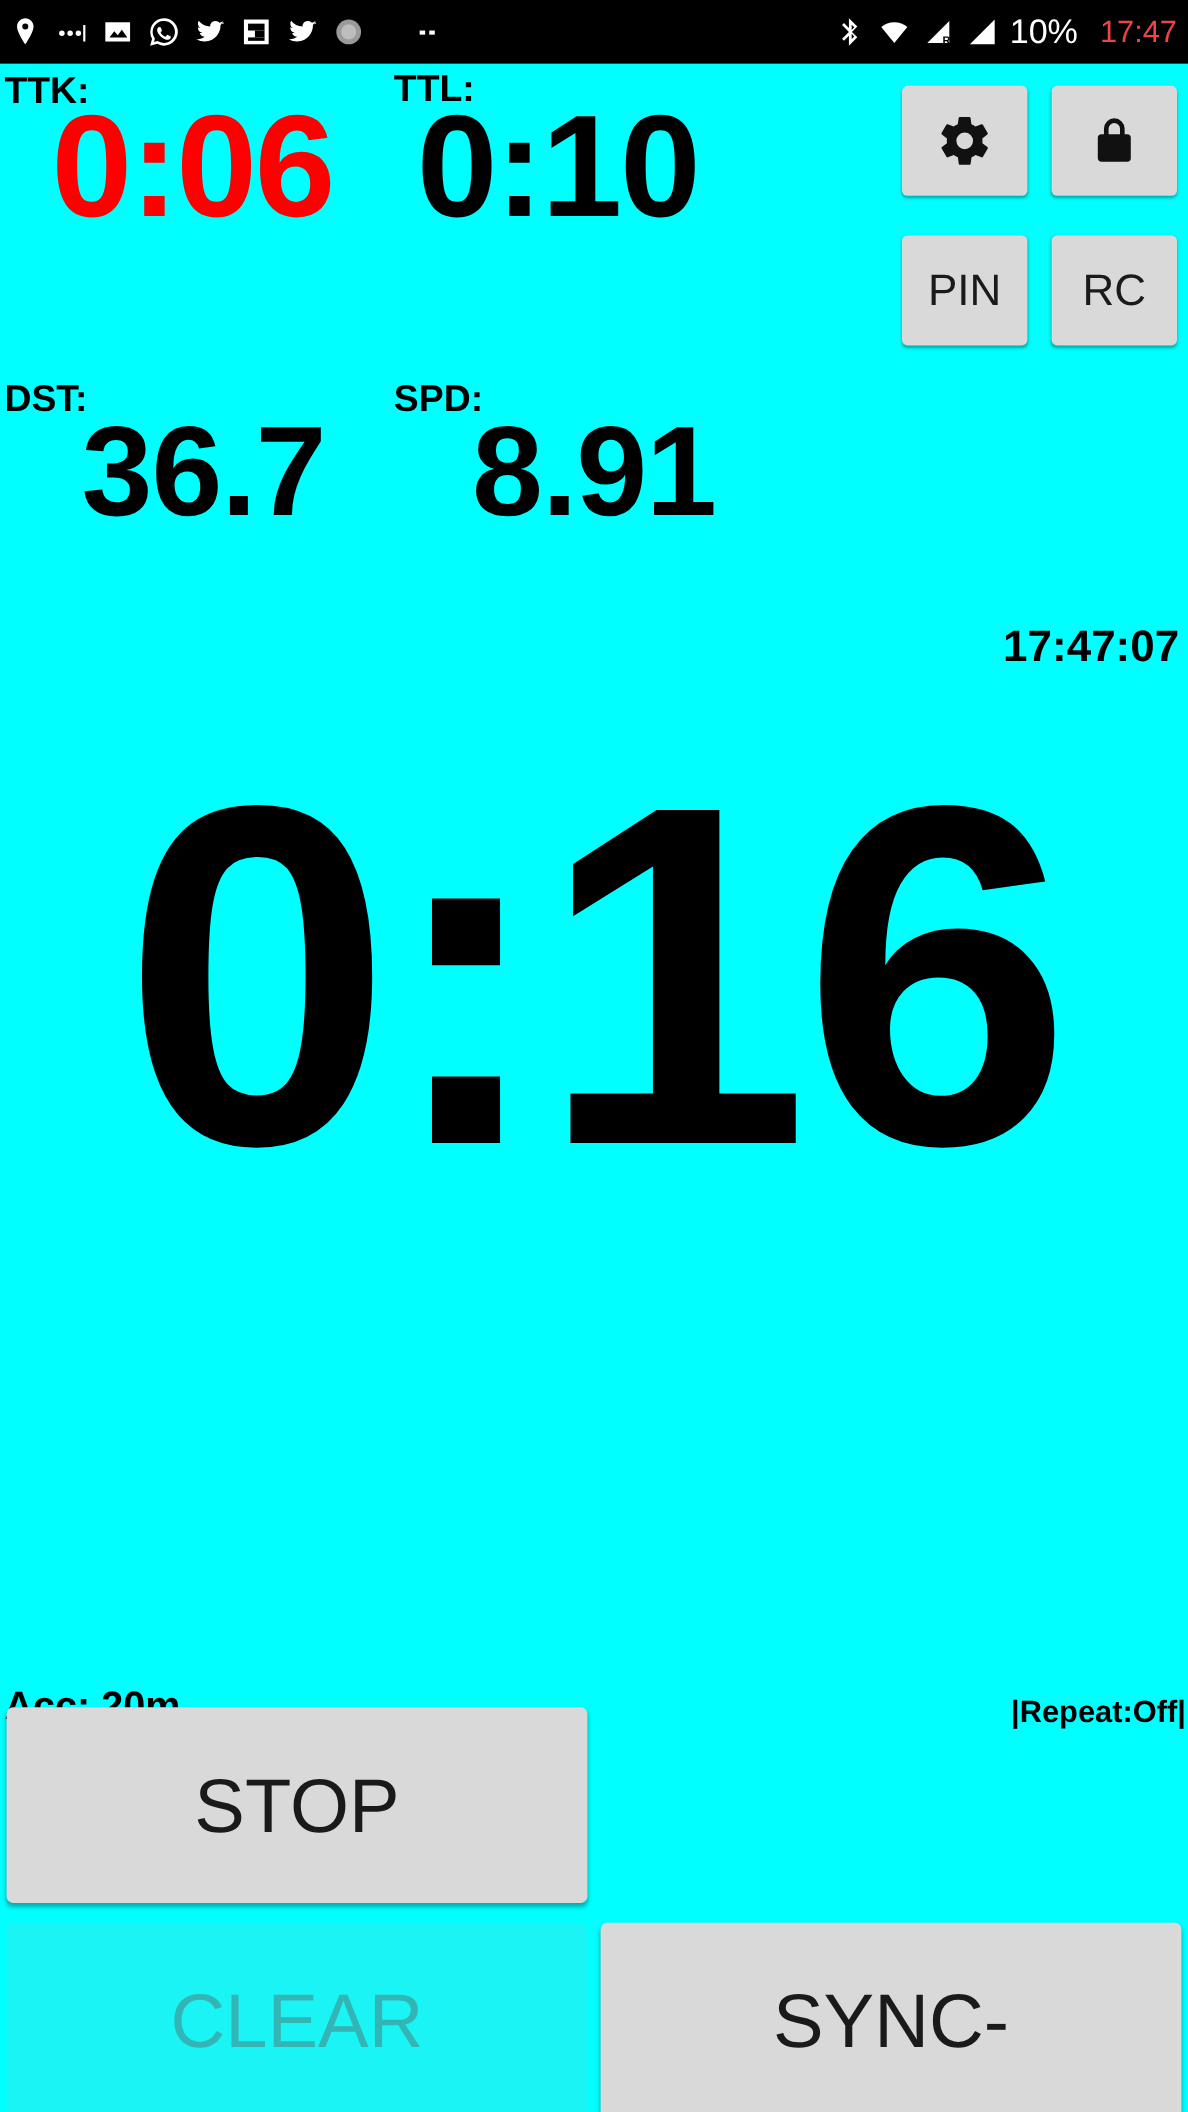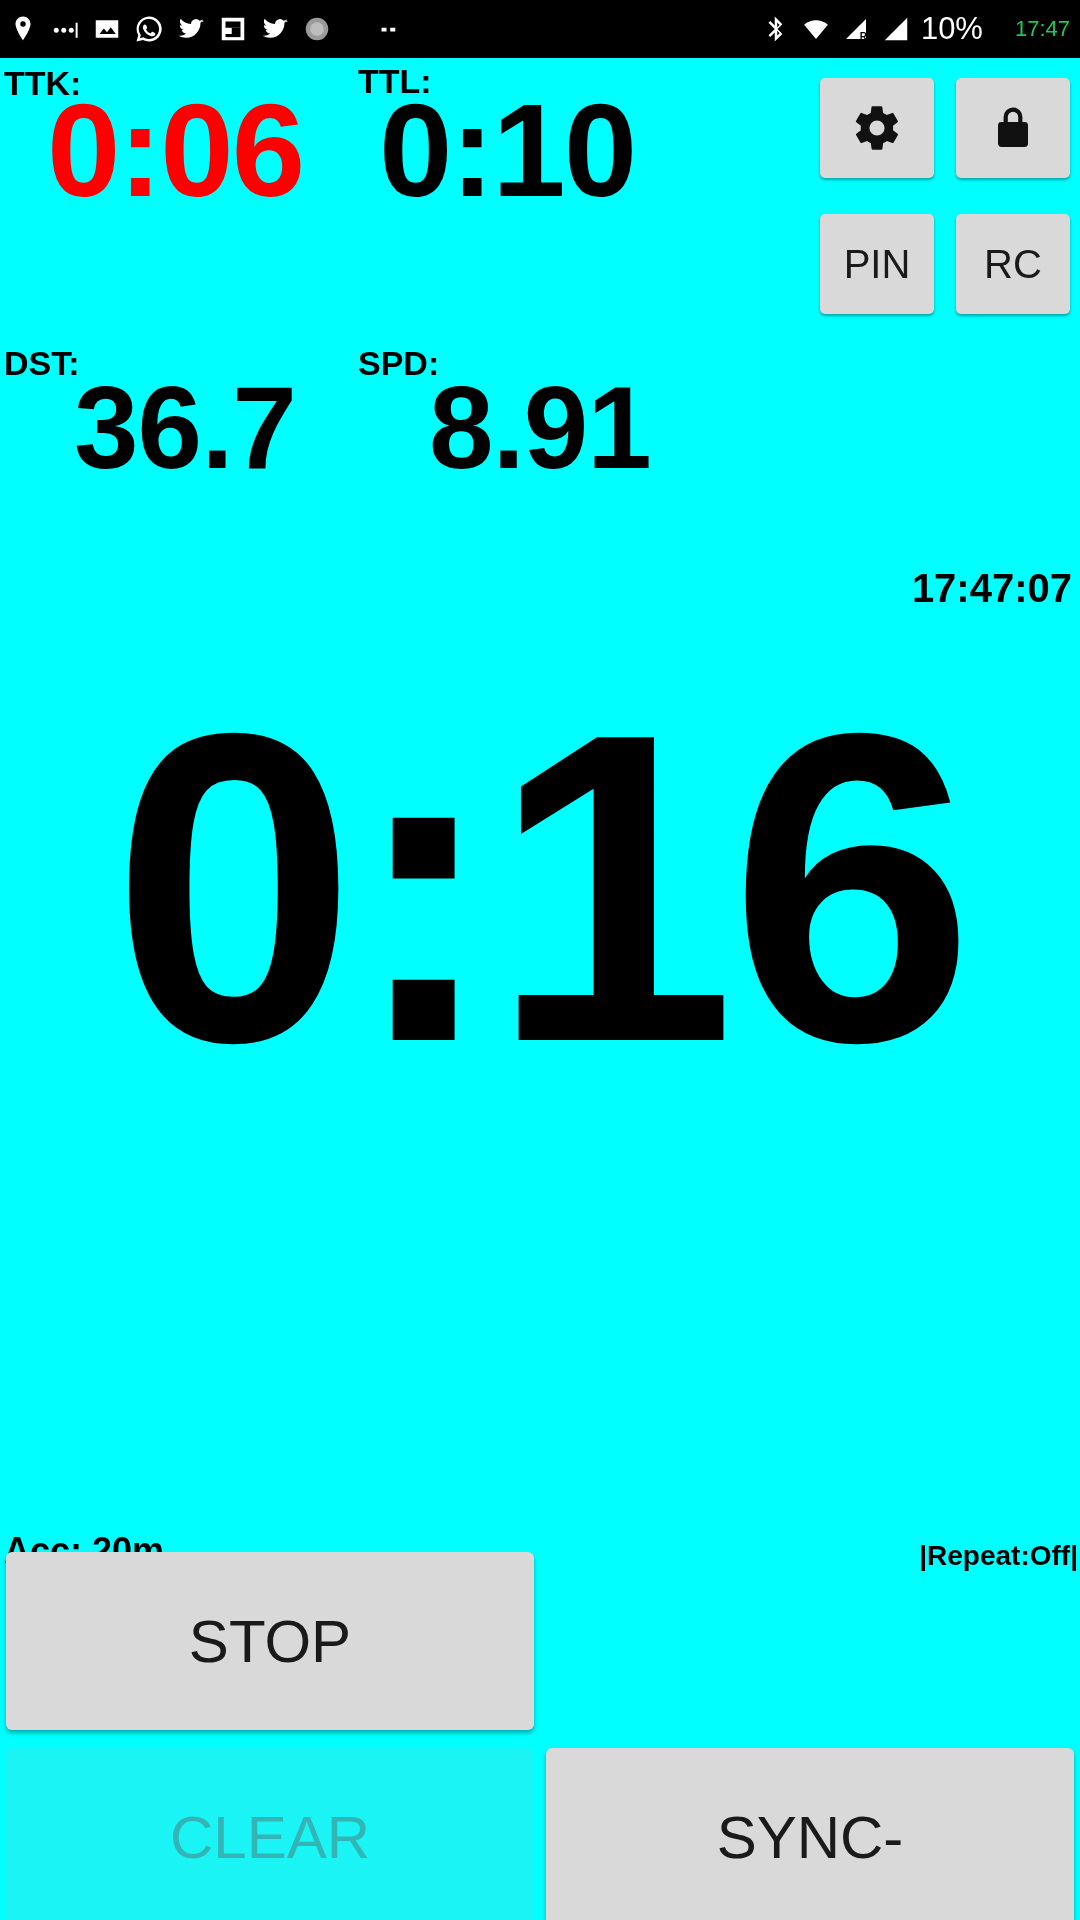--- a/index.html
+++ b/index.html
@@ -19,21 +19,21 @@
   }
   .sb-left{ display:flex; align-items:center; gap:12px; flex:1 1 auto; }
   .sb-right{ display:flex; align-items:center; gap:10px; }
   .sb-ico{ width:30px; height:30px; display:inline-block; position:relative; flex:0 0 auto;}
   .sb-ico svg{ display:block; width:30px; height:30px; }
   .sb-battery-text{
     font-size:31px; font-weight:400; letter-spacing:0px; color:#fff;
     font-family:"Liberation Sans", sans-serif; white-space:nowrap;
   }
   .sb-clock{
-    font-size:22px; font-weight:400; color:#22c55e; white-space:nowrap; margin-left:22px;
+    font-size:28px; font-weight:400; color:#ef4444; white-space:nowrap; margin-left:10px;
   }
 
   
   .app{
     position:absolute; top:58px; left:0; width:1080px; height:1862px;
     background:#00ffff;
   }
 
   .lbl{
     font-size:34px; font-weight:bold; color:#000; line-height:1;
@@ -113,21 +113,21 @@
 
   
   .btn-big{
     position:absolute;
     width:528px; height:178px;
     background:#d9d9d9;
     border:none; border-radius:6px;
     box-shadow:0 3px 4px rgba(0,0,0,.32);
     display:flex; align-items:center; justify-content:center;
     font-family:"Liberation Sans", sans-serif;
-    font-size:60px; font-weight:400; color:#1a1a1a;
+    font-size:69px; font-weight:400; color:#1a1a1a;
     letter-spacing:0px;
   }
   .btn-big.disabled{
     background:#1bf4f4;
     color:#34b5b5;
     box-shadow:none;
   }
   #btn-stop { left:6px;   top:1494px; }
   #btn-syncp{ left:546px; top:1494px; }
   #btn-clear{ left:6px;   top:1690px; }

